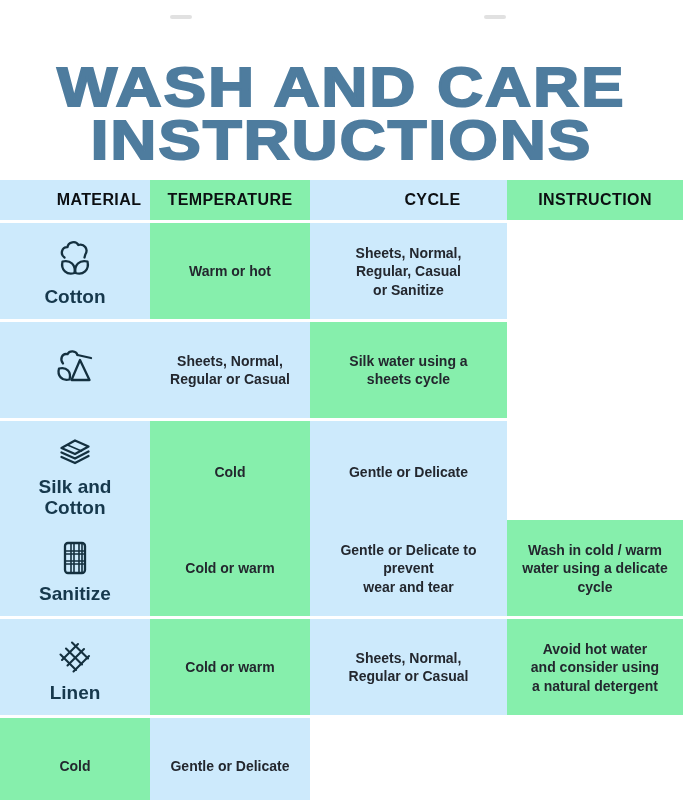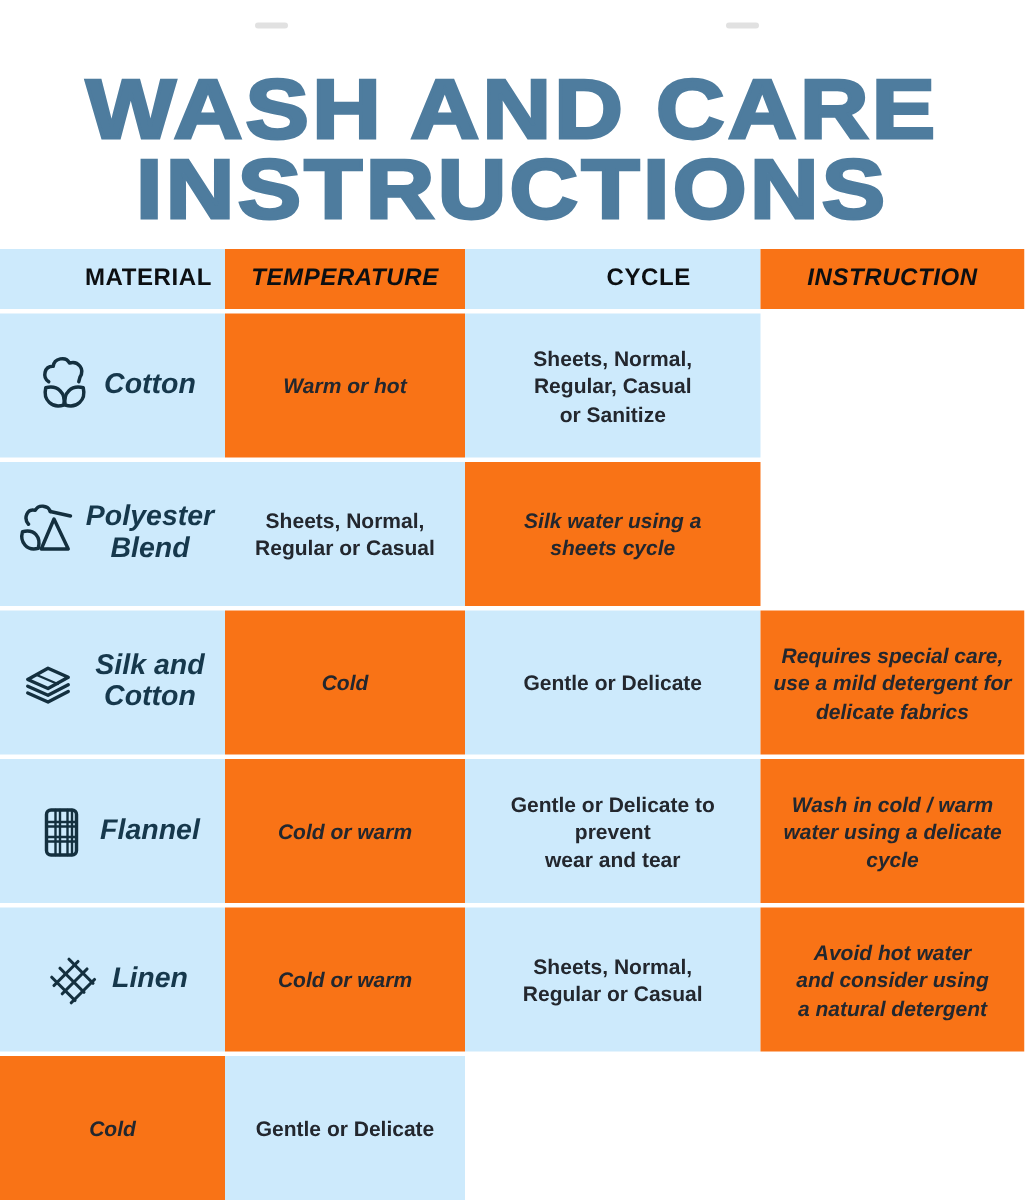--- a/index.html
+++ b/index.html
@@ -4,39 +4,39 @@
 <style>
   html,body{margin:0;padding:0;}
   body{
     width:683px;height:800px;background:#ffffff;position:relative;overflow:hidden;
     font-family:"Liberation Sans", sans-serif;
   }
   .smudge{position:absolute;top:15px;height:4px;width:22px;border-radius:2px;background:#c8c8c8;opacity:.55;}
   .smudge.s1{left:170px;} .smudge.s2{left:484px;}
 
   .title{
-    margin-top:46px;text-align:center;color:#4e7c9e;font-weight:bold;
+    margin-top:60px;text-align:center;color:#4e7c9e;font-weight:bold;
     font-size:56px;line-height:.95;letter-spacing:2px;
     -webkit-text-stroke:2.1px #4e7c9e;
   }
   .title .line{transform:scaleX(1.13);transform-origin:center;}
 
   .table{display:flex;flex-direction:column;gap:3px;margin-top:14px;}
   .grid{display:grid;grid-template-columns:150px 160px 197px 176px;}
   .c-light{background:#cdeafc;padding-left:48px;}
-  .c-dark{background:#f97316;font-style:italic;}
+  .c-dark{background:#86efac;}
 
   .hrow{height:40px;}
   .hcell{display:flex;align-items:center;justify-content:center;
     font-size:16px;font-weight:bold;color:#0c0f12;letter-spacing:.4px;}
 
   .row{height:96px;}
   .cell{display:flex;align-items:center;justify-content:center;text-align:center;padding:4px 8px;box-sizing:border-box;}
   .cell-text{font-size:14px;font-weight:600;color:#23272e;line-height:1.32;white-space:pre-line;}
-  .mat{gap:2px;font-style:italic;}
+  .mat{flex-direction:column;gap:2px;}
   .mat .icon{height:50px;display:flex;align-items:flex-end;justify-content:center;}
   .mat .icon svg{display:block;}
   .mat-label{font-size:19px;font-weight:bold;color:#16384c;line-height:1.1;}
   svg.fab{stroke:#14303f;fill:none;stroke-width:2.3;stroke-linecap:round;stroke-linejoin:round;}
   svg.fab .thin{stroke-width:1.6;}
 </style>
 </head>
 <body>
 
 <div class="smudge s1"></div>
@@ -80,21 +80,20 @@
   <div class="grid row">
     <div class="cell mat c-light">
       <span class="icon">
         <svg class="fab" width="48" height="48" viewBox="0 0 48 48">
           <path d="M12 16.5 C8.5 12.5 11 5.8 16.5 7.2 C18.5 3.2 25 3.6 26.5 8"></path>
           <path d="M26.5 8 L40 11"></path>
           <path d="M29 13 L38.5 33 L20.5 33 Z"></path>
           <path d="M18.5 32.5 C11 34.5 6 28.5 8 21.5 C16 19.5 20.5 25 18.5 32.5 Z"></path>
         </svg>
       </span>
-      <span class="mat-label">Polyester Blend</span>
     </div>
     <div class="cell c-light">
         <span class="cell-text">Sheets, Normal,
 Regular or Casual</span>
       </div>
     <div class="cell c-dark">
         <span class="cell-text">Silk water using a
 sheets cycle</span>
       </div>
   </div>
@@ -110,37 +109,32 @@
         </svg>
       </span>
       <span class="mat-label">Silk and Cotton</span>
     </div>
     <div class="cell c-dark">
         <span class="cell-text">Cold</span>
       </div>
     <div class="cell c-light">
         <span class="cell-text">Gentle or Delicate</span>
       </div>
-    <div class="cell c-dark">
-        <span class="cell-text">Requires special care,
-use a mild detergent for
-delicate fabrics</span>
-      </div>
   </div>
 
   <div class="grid row">
     <div class="cell mat c-light">
       <span class="icon">
         <svg class="fab" width="48" height="48" viewBox="0 0 48 48">
           <rect x="14" y="9" width="20" height="30" rx="3"></rect>
           <path class="thin" d="M20 9 V39 M23 9 V39 M28 9 V39 M31 9 V39"></path>
           <path class="thin" d="M14 17 H34 M14 20 H34 M14 27 H34 M14 30 H34"></path>
         </svg>
       </span>
-      <span class="mat-label">Flannel</span>
+      <span class="mat-label">Sanitize</span>
     </div>
     <div class="cell c-dark">
         <span class="cell-text">Cold or warm</span>
       </div>
     <div class="cell c-light">
         <span class="cell-text">Gentle or Delicate to prevent
 wear and tear</span>
       </div>
     <div class="cell c-dark">
         <span class="cell-text">Wash in cold / warm

